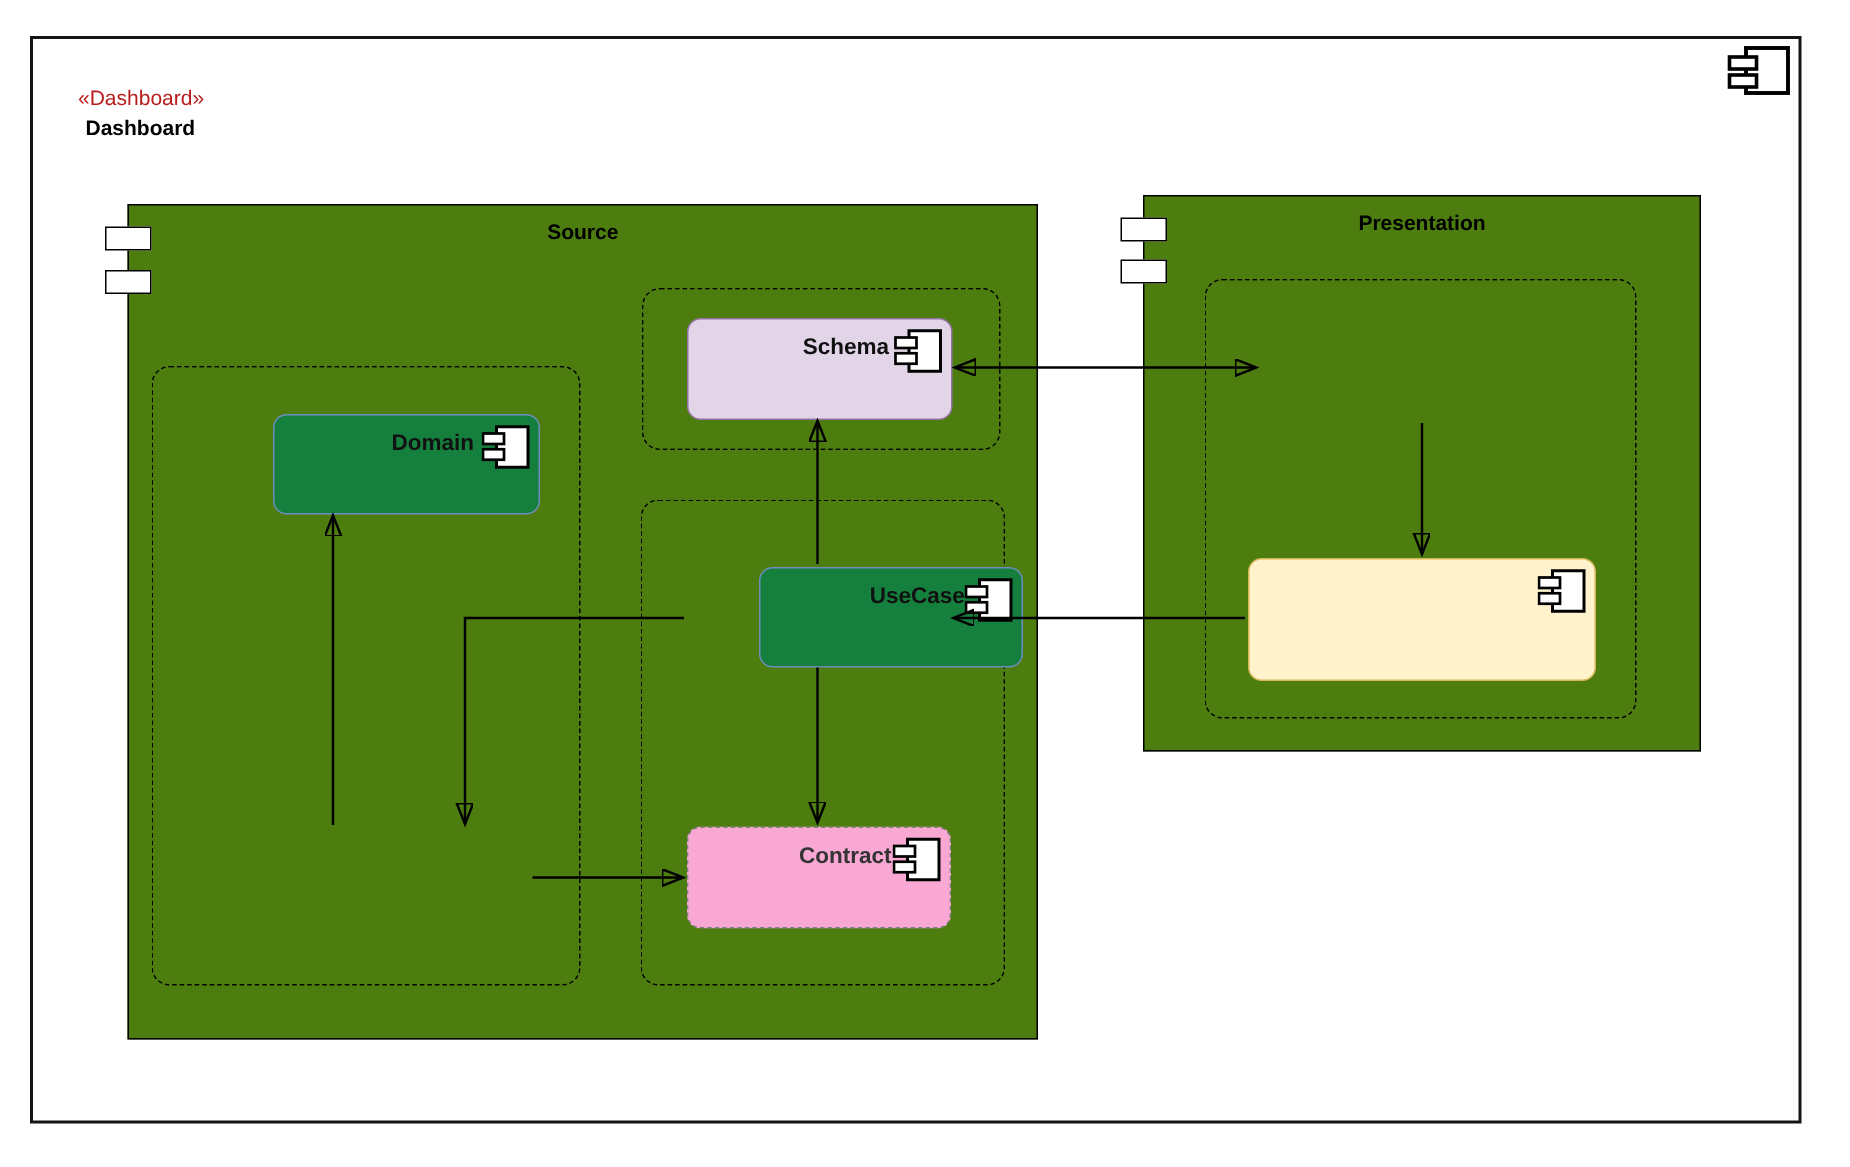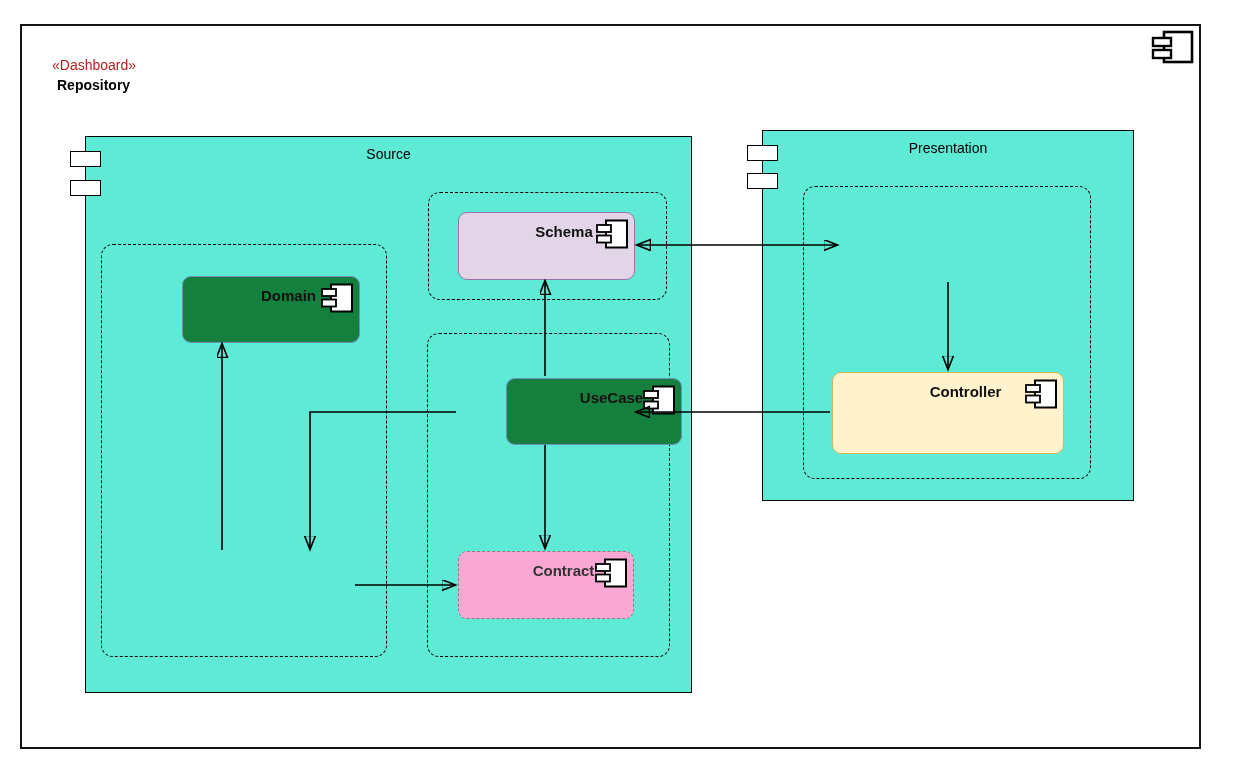--- a/index.html
+++ b/index.html
@@ -10,21 +10,21 @@
   }
   .outer-frame {
     position:absolute; left:20px; top:24px; width:1177px; height:721px;
     border:2px solid #141414; background:#ffffff;
   }
   .stereotype-block { position:absolute; left:52px; top:55px; font-size:14px; line-height:20px; }
   .stereotype-block .stereo { color:#b91c1c; }
   .stereotype-block .title { font-weight:bold; padding-left:5px; }
 
   .package {
-    position:absolute; border:1.6px solid #000; background:#5eead4;
+    position:absolute; border:1.6px solid #000; background:#4d7c0f;font-weight:bold;
   }
   .package-title {
     position:absolute; top:9px; left:0; right:0; text-align:center; font-size:14px;
   }
   .edge-tab {
     position:absolute; width:29px; height:14px; background:#ffffff;
     border:1.7px solid #000; z-index:6;
   }
 
   .group {
@@ -60,21 +60,21 @@
   <div class="outer-frame"></div>
 
   <svg class="corner-icon" width="44" height="34" viewBox="0 0 44 34">
     <rect x="13" y="2" width="28" height="30" fill="#ffffff" stroke="#000" stroke-width="2.6"></rect>
     <rect x="2" y="8" width="18" height="8" fill="#ffffff" stroke="#000" stroke-width="2.4"></rect>
     <rect x="2" y="20" width="18" height="8" fill="#ffffff" stroke="#000" stroke-width="2.4"></rect>
   </svg>
 
   <div class="stereotype-block">
     <div class="stereo">«Dashboard»</div>
-    <div class="title">Repository</div>
+    <div class="title">Dashboard</div>
   </div>
 
   <div class="package" style="left:85px; top:136px; width:605px; height:555px;">
     <div class="package-title">Source</div>
   </div>
   <div class="edge-tab" style="left:70px; top:151px;"></div>
   <div class="edge-tab" style="left:70px; top:180px;"></div>
 
   <div class="package" style="left:762px; top:130px; width:370px; height:369px;">
     <div class="package-title">Presentation</div>
@@ -119,21 +119,20 @@
     <div class="comp-label">Contract</div>
     <svg class="comp-icon" width="33" height="30" viewBox="0 0 33 30">
       <rect x="10" y="1.5" width="21" height="27" fill="#ffffff" stroke="#000" stroke-width="2"></rect>
       <rect x="1" y="6" width="14" height="7" fill="#ffffff" stroke="#000" stroke-width="1.8"></rect>
       <rect x="1" y="16.5" width="14" height="7" fill="#ffffff" stroke="#000" stroke-width="1.8"></rect>
     </svg>
   </div>
 
 
   <div class="comp c-controller" style="left:832px; top:372px; width:230px; height:80px;">
-    <div class="comp-label">Controller</div>
     <svg class="comp-icon" width="33" height="30" viewBox="0 0 33 30">
       <rect x="10" y="1.5" width="21" height="27" fill="#ffffff" stroke="#000" stroke-width="2"></rect>
       <rect x="1" y="6" width="14" height="7" fill="#ffffff" stroke="#000" stroke-width="1.8"></rect>
       <rect x="1" y="16.5" width="14" height="7" fill="#ffffff" stroke="#000" stroke-width="1.8"></rect>
     </svg>
   </div>
 
   <svg class="edges-svg">
     <defs>
       <marker id="arrow" markerUnits="userSpaceOnUse" markerWidth="16" markerHeight="13" refX="13.5" refY="5.5" orient="auto-start-reverse">

